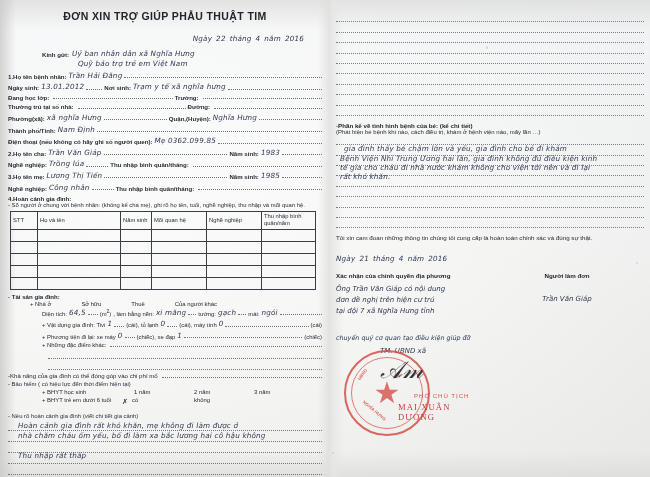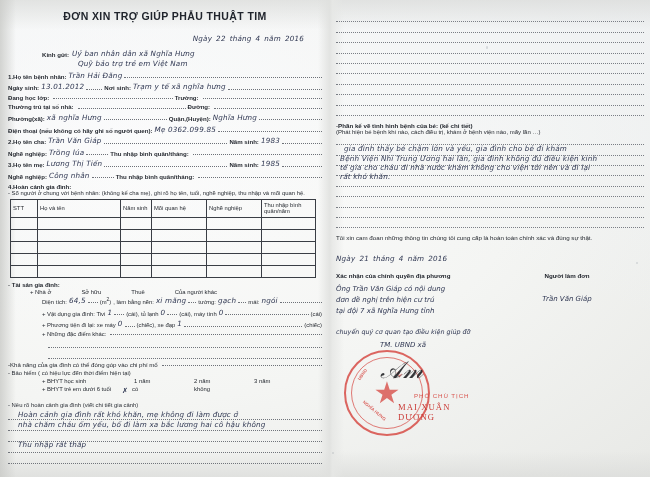--- a/index.html
+++ b/index.html
@@ -176,20 +176,25 @@
 
       <div class="row">
         <span class="lbl">Phường(xã):</span>
         <span class="hw">xã nghĩa Hưng</span>
         <span class="dots"></span>
         <span class="lbl">Quận,(Huyện):</span>
         <span class="hw">Nghĩa Hưng</span>
         <span class="dots"></span>
       </div>
 
+      <div class="row">
+        <span class="lbl">Thành phố/Tỉnh:</span>
+        <span class="hw">Nam Định</span>
+        <span class="dots"></span>
+      </div>
 
       <div class="row">
         <span class="lbl">Điện thoại (nếu không có hãy ghi số người quen):</span>
         <span class="hw">Mẹ 0362.099.85</span>
         <span class="dots"></span>
       </div>
 
       <div class="row">
         <span class="lbl">2.Họ tên cha:</span>
         <span class="hw">Trần Văn Giáp</span>
@@ -422,21 +427,21 @@
         <span class="hw">năm</span>
         <span class="hw">2016</span>
       </div>
 
       <div class="signrow">
         <div class="signcol" style="position:relative;">
           <div class="signhead">Xác nhận của chính quyền địa phương</div>
           <div class="hwline" style="margin-top:6px">Ông Trần Văn Giáp có nội dung</div>
           <div class="hwline" style="margin-top:3px">đơn đề nghị trên hiện cư trú</div>
           <div class="hwline" style="margin-top:3px">tại đội 7 xã Nghĩa Hưng tỉnh</div>
-          <div class="hwline hwsm" style="margin-top:13px">chuyển quý cơ quan tạo điều kiện giúp đỡ</div>
+          <div class="hwline hwsm" style="margin-top:19px">chuyển quý cơ quan tạo điều kiện giúp đỡ</div>
           <div class="hwline" style="margin-top:5px;padding-left:44px">TM. UBND xã</div>
 
           <div class="seal">
             <div class="ring"></div>
             <div class="ring2"></div>
             <div class="star">★</div>
             <div class="sealtxt">
               <span style="left:12px;top:22px;transform:rotate(-55deg)">UBND</span>
               <span style="left:52px;top:22px;transform:rotate(55deg)">XÃ</span>
               <span style="left:16px;top:58px;transform:rotate(40deg)">NGHĨA HƯNG</span>

